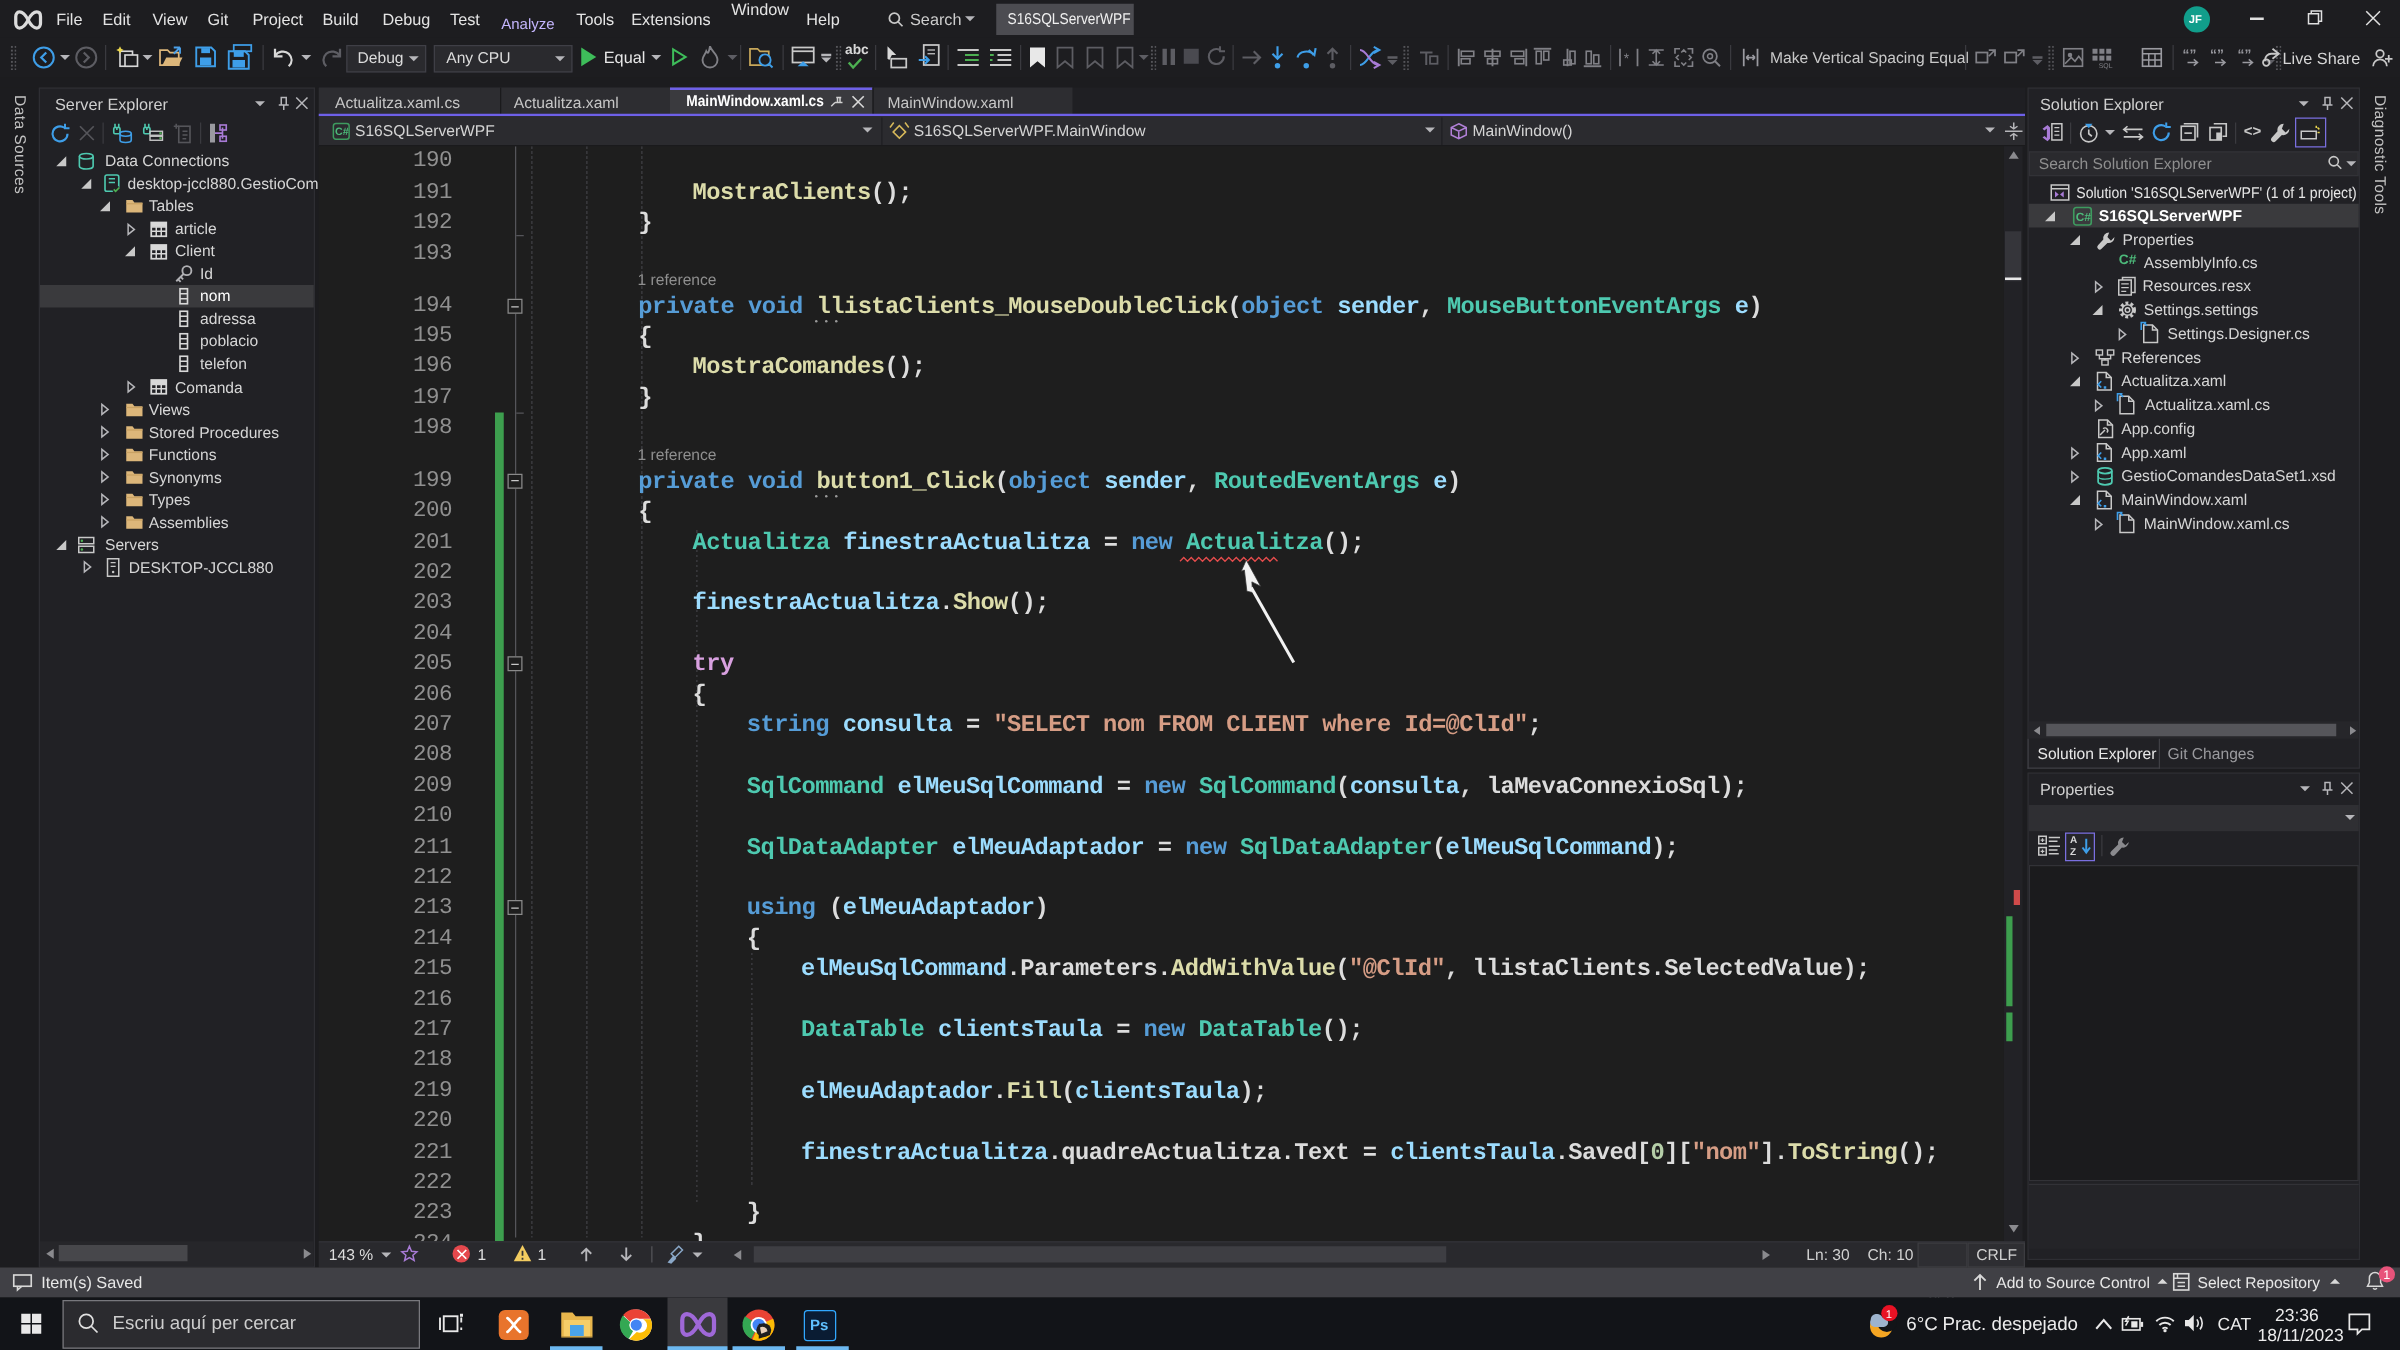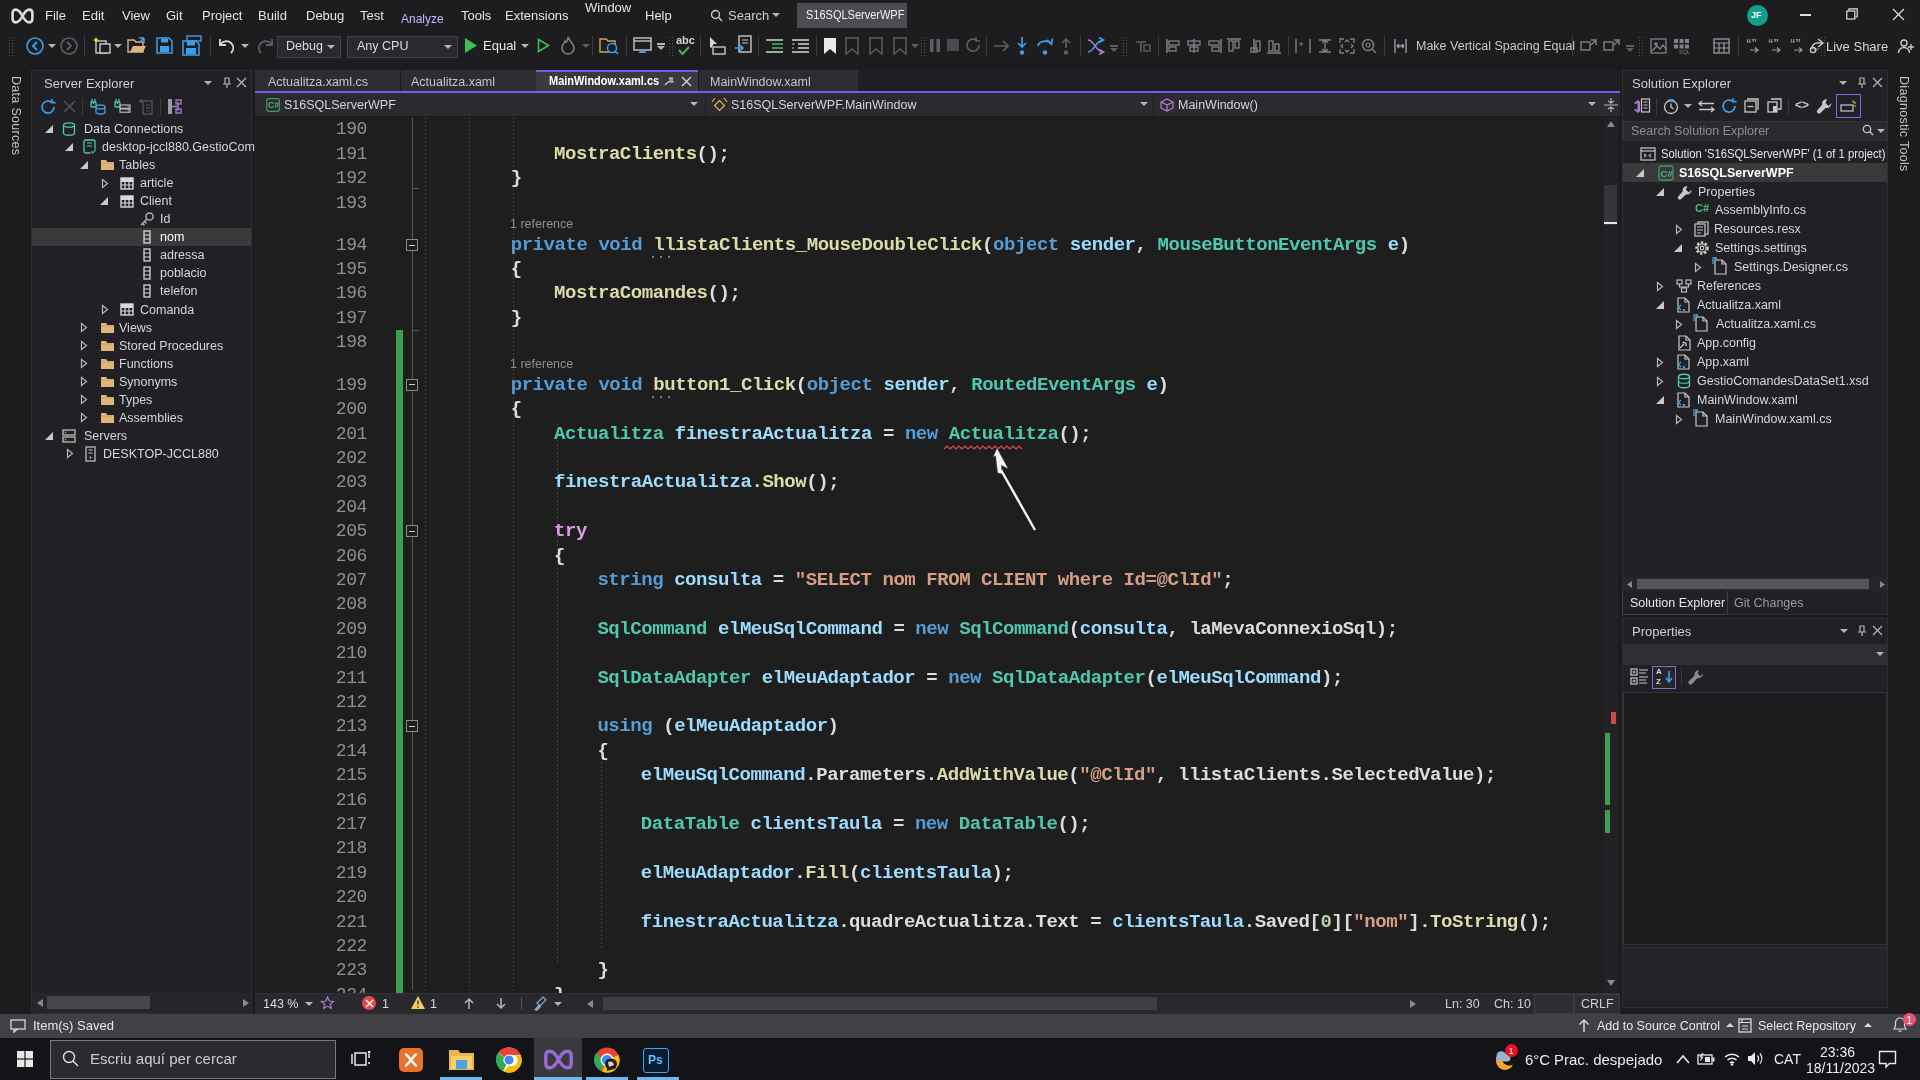--- a/index.html
+++ b/index.html
@@ -1,18 +1,18 @@
 <!DOCTYPE html>
 <html><head><meta charset="utf-8"><style>
 *{margin:0;padding:0;box-sizing:border-box}
 html,body{width:1920px;height:1080px;overflow:hidden;background:#1c1c1f;font-family:"Liberation Sans",sans-serif}
 .a{position:absolute}
 .t{position:absolute;white-space:pre}
 .cd{position:absolute;font-family:"Liberation Mono",monospace;font-weight:700;font-size:19px;letter-spacing:-0.44px;white-space:pre;height:24px;line-height:24px}
-.lnn{position:absolute;font-family:"Liberation Mono",monospace;font-size:18px;color:#909090;width:42px;text-align:right;left:70px;height:20px;line-height:20px;letter-spacing:-0.4px}
+.lnn{position:absolute;font-family:"Liberation Mono",monospace;font-size:18px;color:#909090;width:42px;text-align:center;left:70px;height:20px;line-height:20px;letter-spacing:-0.4px}
 .k{color:#569CD6}.ty{color:#4EC9B0}.me{color:#DCDCAA}.lv{color:#9CDCFE}.pl{color:#DCDCDC}.st{color:#D69D85}.ct{color:#D8A0DF}.nu{color:#B5CEA8}
 .g{background:#3d9e4e}
 .sep{position:absolute;width:1px;background:#3a3a3f}
 .car{position:absolute;width:0;height:0;border-left:4px solid transparent;border-right:4px solid transparent;border-top:4px solid #b6b6ba}
 .vtxt{position:absolute;writing-mode:vertical-rl;font-size:12.5px;color:#c2c2c2;letter-spacing:.3px}
 .ut{position:absolute;height:18px;line-height:18px;font-size:12.5px;color:#d6d6d6;white-space:pre}
 svg{position:absolute;overflow:visible}
 </style></head><body>
 <div class="a" style="left:0;top:0;width:1920px;height:30px;background:#1d1d20"></div>
 <svg style="left:12px;top:8px" width="21" height="16" viewBox="0 0 21 16">

